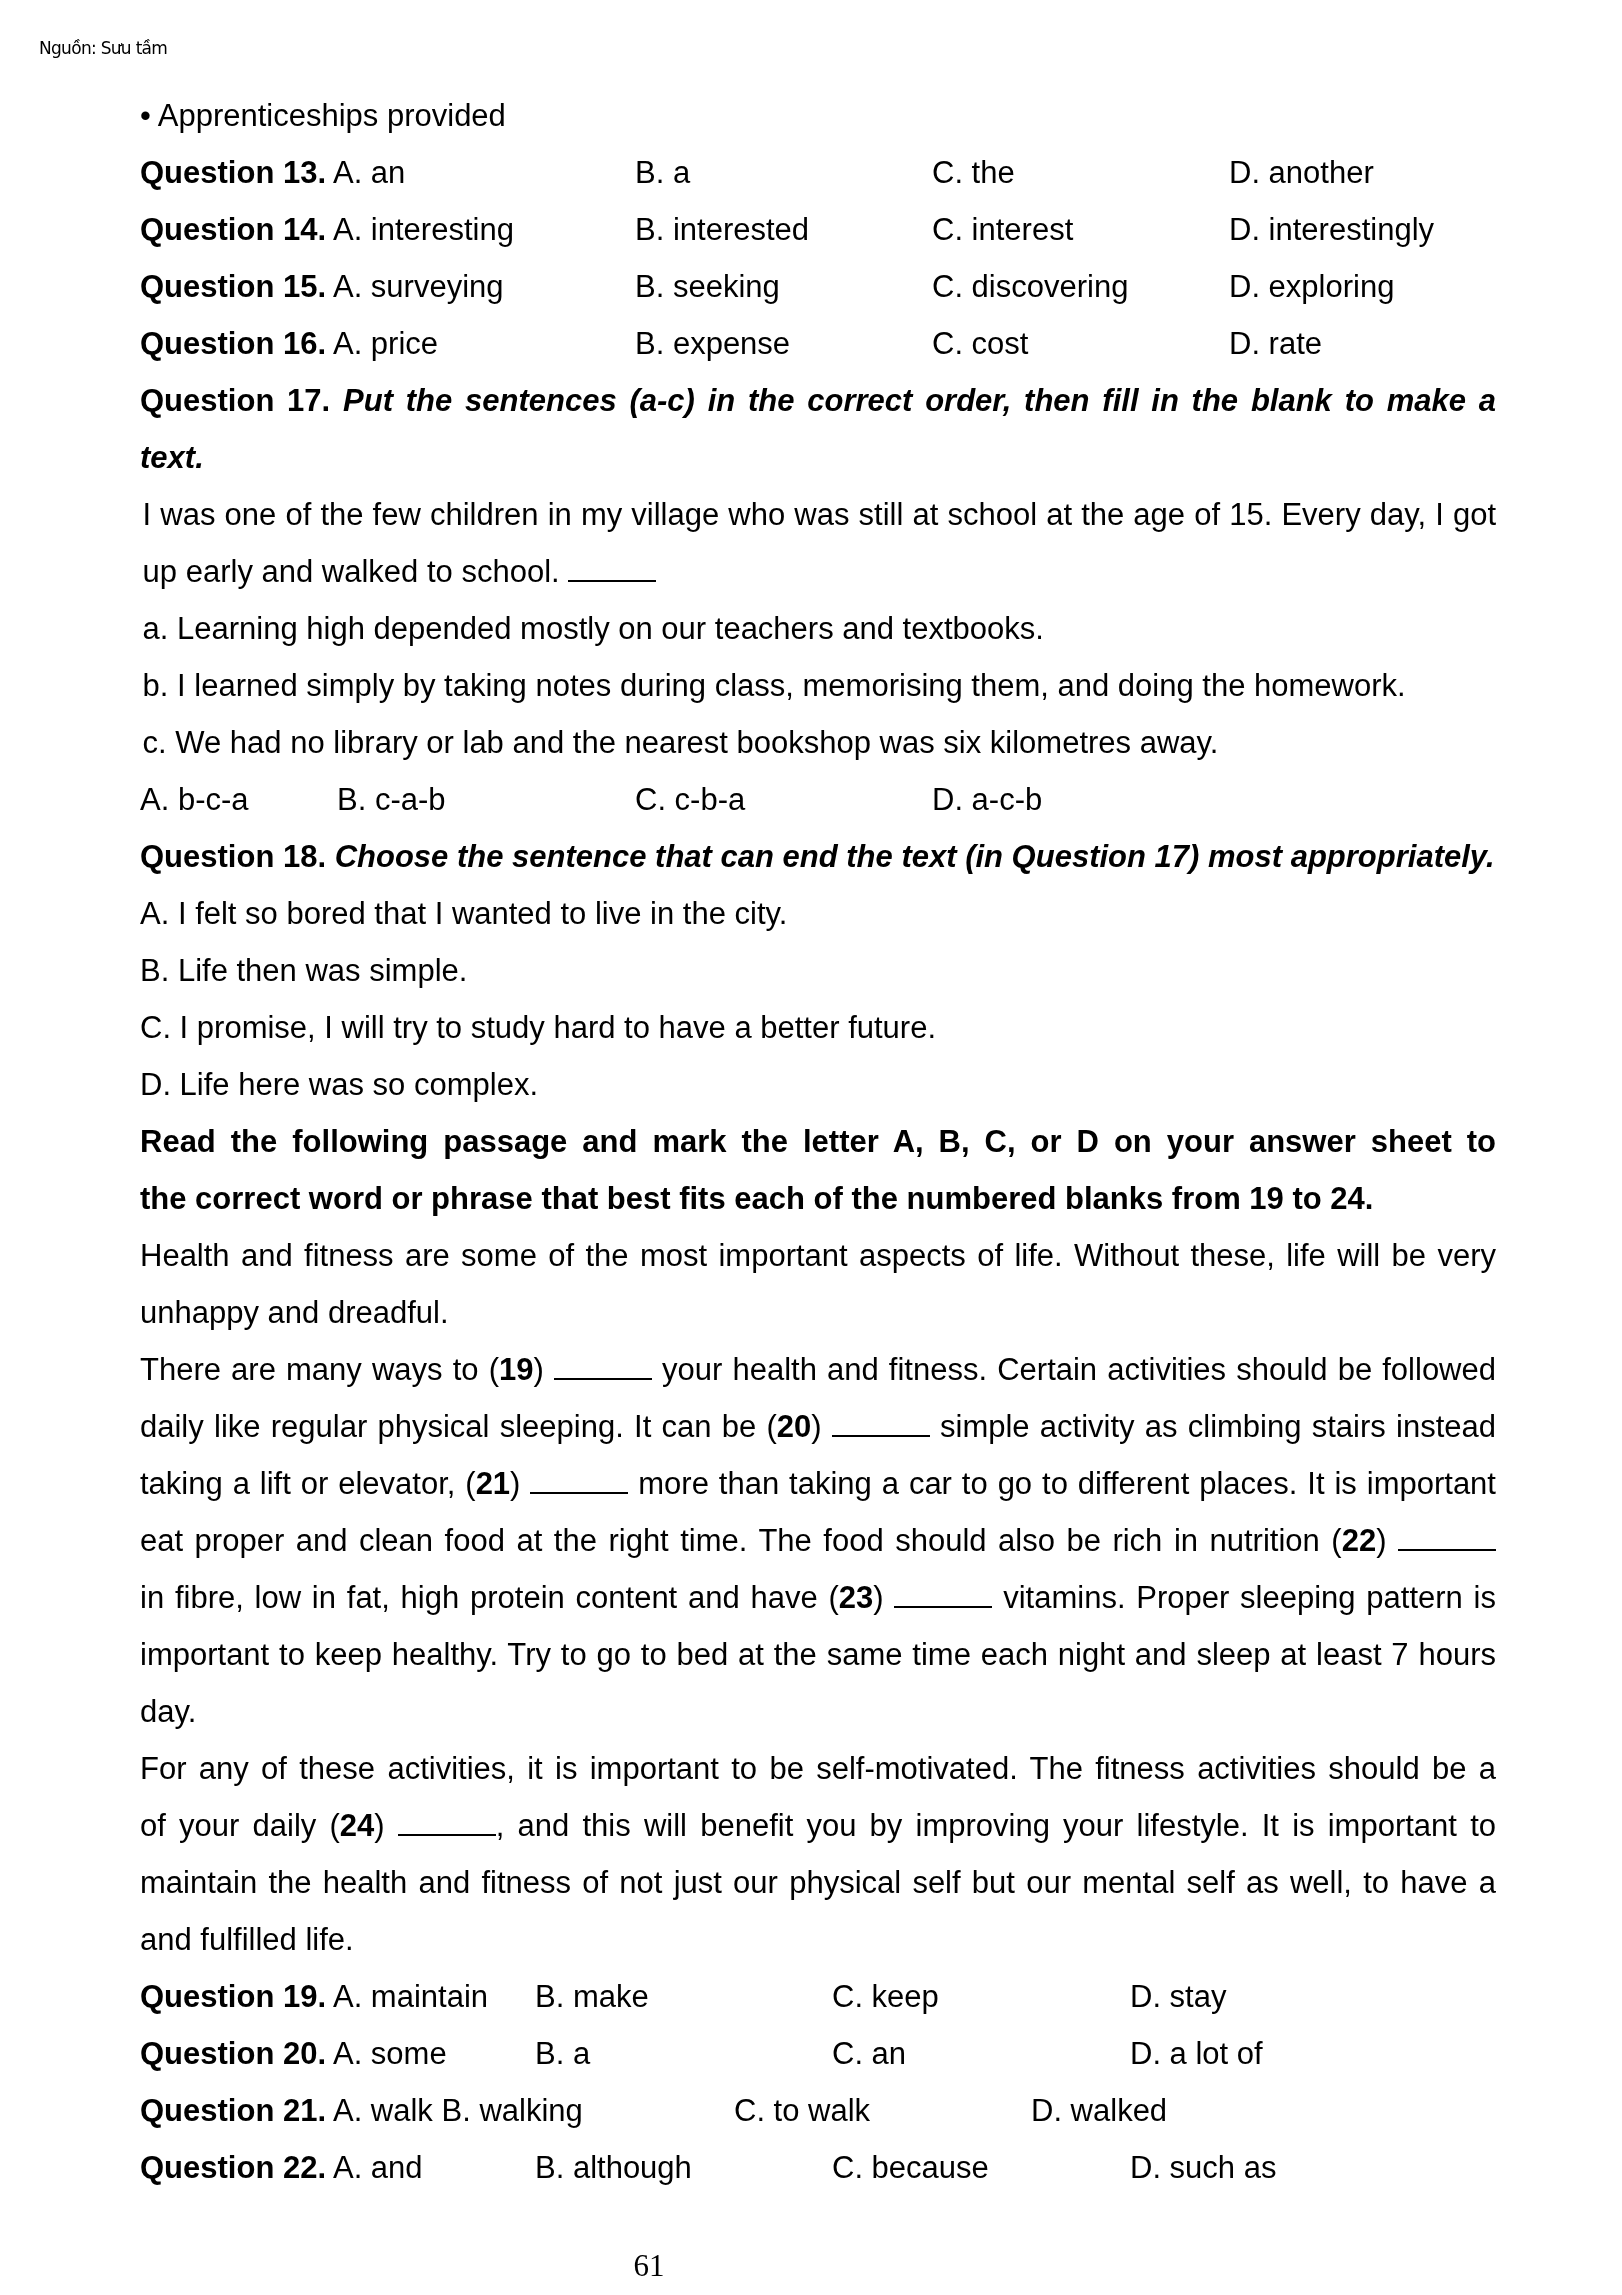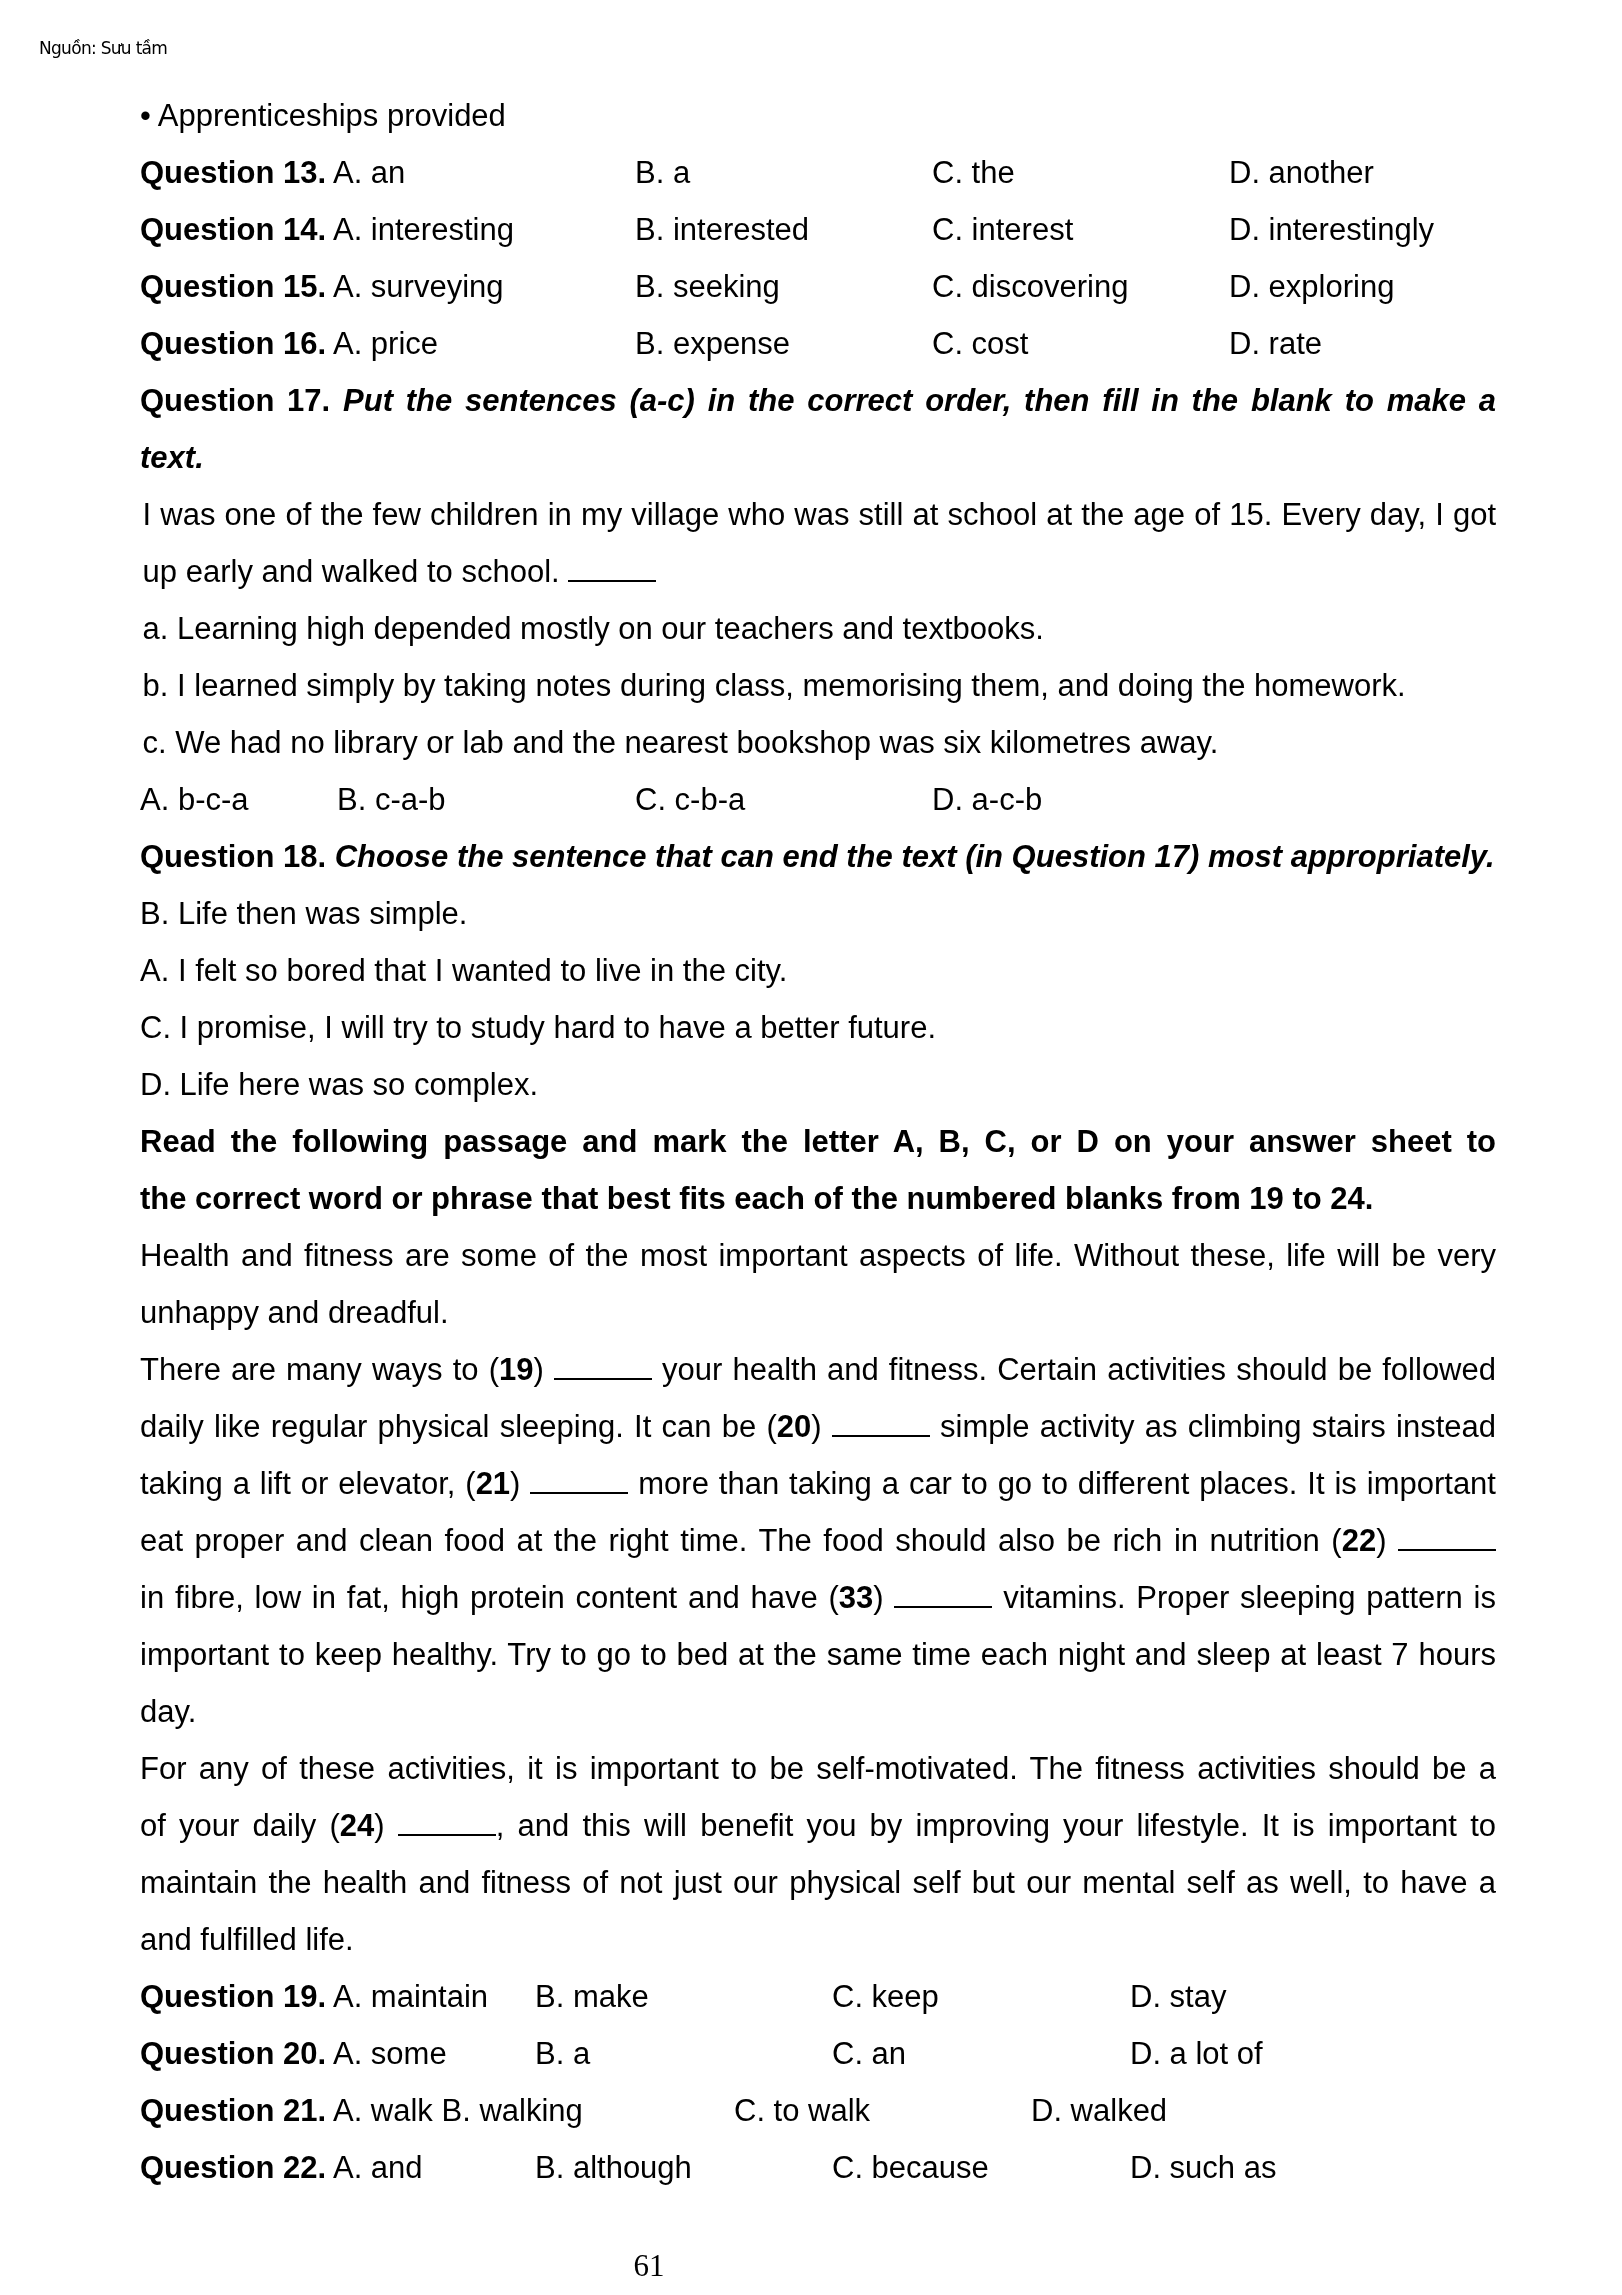--- a/index.html
+++ b/index.html
@@ -72,22 +72,22 @@
     <span class="col" style="left:0">A. b-c-a</span>
     <span class="col" style="left:197px">B. c-a-b</span>
     <span class="col" style="left:495px">C. c-b-a</span>
     <span class="col" style="left:792px">D. a-c-b</span>
   </div>
 
   <div class="line">
     <span class="b">Question 18.</span>
     <span class="bi">Choose the sentence that can end the text (in Question 17) most appropriately.</span>
   </div>
+  <div class="line">A. I felt so bored that I wanted to live in the city.</div>
   <div class="line">B. Life then was simple.</div>
-  <div class="line">A. I felt so bored that I wanted to live in the city.</div>
   <div class="line">C. I promise, I will try to study hard to have a better future.</div>
   <div class="line">D. Life here was so complex.</div>
 
   <div class="line just b">Read the following passage and mark the letter A, B, C, or D on your answer sheet to indicate</div>
   <div class="line b">the correct word or phrase that best fits each of the numbered blanks from 19 to 24.</div>
 
   <div class="line just">Health and fitness are some of the most important aspects of life. Without these, life will be very</div>
   <div class="line">unhappy and dreadful.</div>
 
   <div class="line just">
@@ -104,21 +104,21 @@
     <span>taking a lift or elevator, (</span><span class="b">21</span><span>)</span>
     <span class="blank"></span>
     <span>more than taking a car to go to different places. It is important to</span>
   </div>
   <div class="line just">
     <span>eat proper and clean food at the right time. The food should also be rich in nutrition (</span><span class="b">22</span><span>)</span>
     <span class="blank"></span>
     <span>high</span>
   </div>
   <div class="line just">
-    <span>in fibre, low in fat, high protein content and have (</span><span class="b">33</span><span>)</span>
+    <span>in fibre, low in fat, high protein content and have (</span><span class="b">23</span><span>)</span>
     <span class="blank"></span>
     <span>vitamins. Proper sleeping pattern is also</span>
   </div>
   <div class="line just">important to keep healthy. Try to go to bed at the same time each night and sleep at least 7 hours per</div>
   <div class="line">day.</div>
 
   <div class="line just">For any of these activities, it is important to be self-motivated. The fitness activities should be a part</div>
   <div class="line just">
     <span>of your daily (</span><span class="b">24</span><span>)</span>
     <span class="blank"></span><span>, and this will benefit you by improving your lifestyle. It is important to</span>

